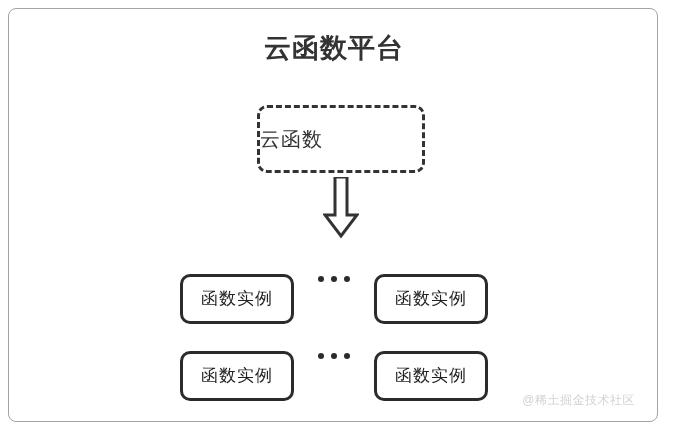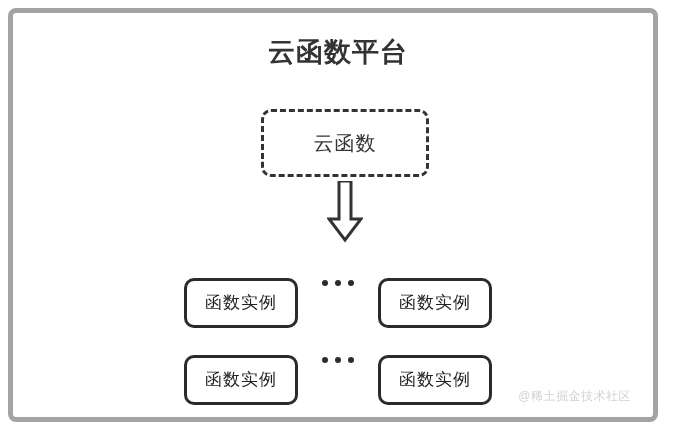--- a/index.html
+++ b/index.html
@@ -20,21 +20,21 @@
     background: #ffffff;
   }
   
   .platform-frame {
     position: absolute;
     left: 8px;
     top: 8px;
     width: 650px;
     height: 414px;
     box-sizing: border-box;
-    border: 5px solid #a3a3a3;
+    border: 1px solid #a3a3a3;
     border-radius: 8px;
     background: #ffffff;
   }
   
   .platform-title {
     position: absolute;
     left: 0;
     top: 22px;
     width: 650px;
     text-align: center;
@@ -50,21 +50,20 @@
     left: 248px;
     top: 96px;
     width: 168px;
     height: 68px;
     box-sizing: border-box;
     border: 3px dashed #333333;
     border-radius: 10px;
     background: #ffffff;
     display: flex;
     align-items: center;
-    justify-content: center;
   }
   .function-box-label {
     font-size: 20px;
     color: #333333;
     letter-spacing: 1px;
   }
   
   .flow-arrow {
     position: absolute;
     left: 314px;

